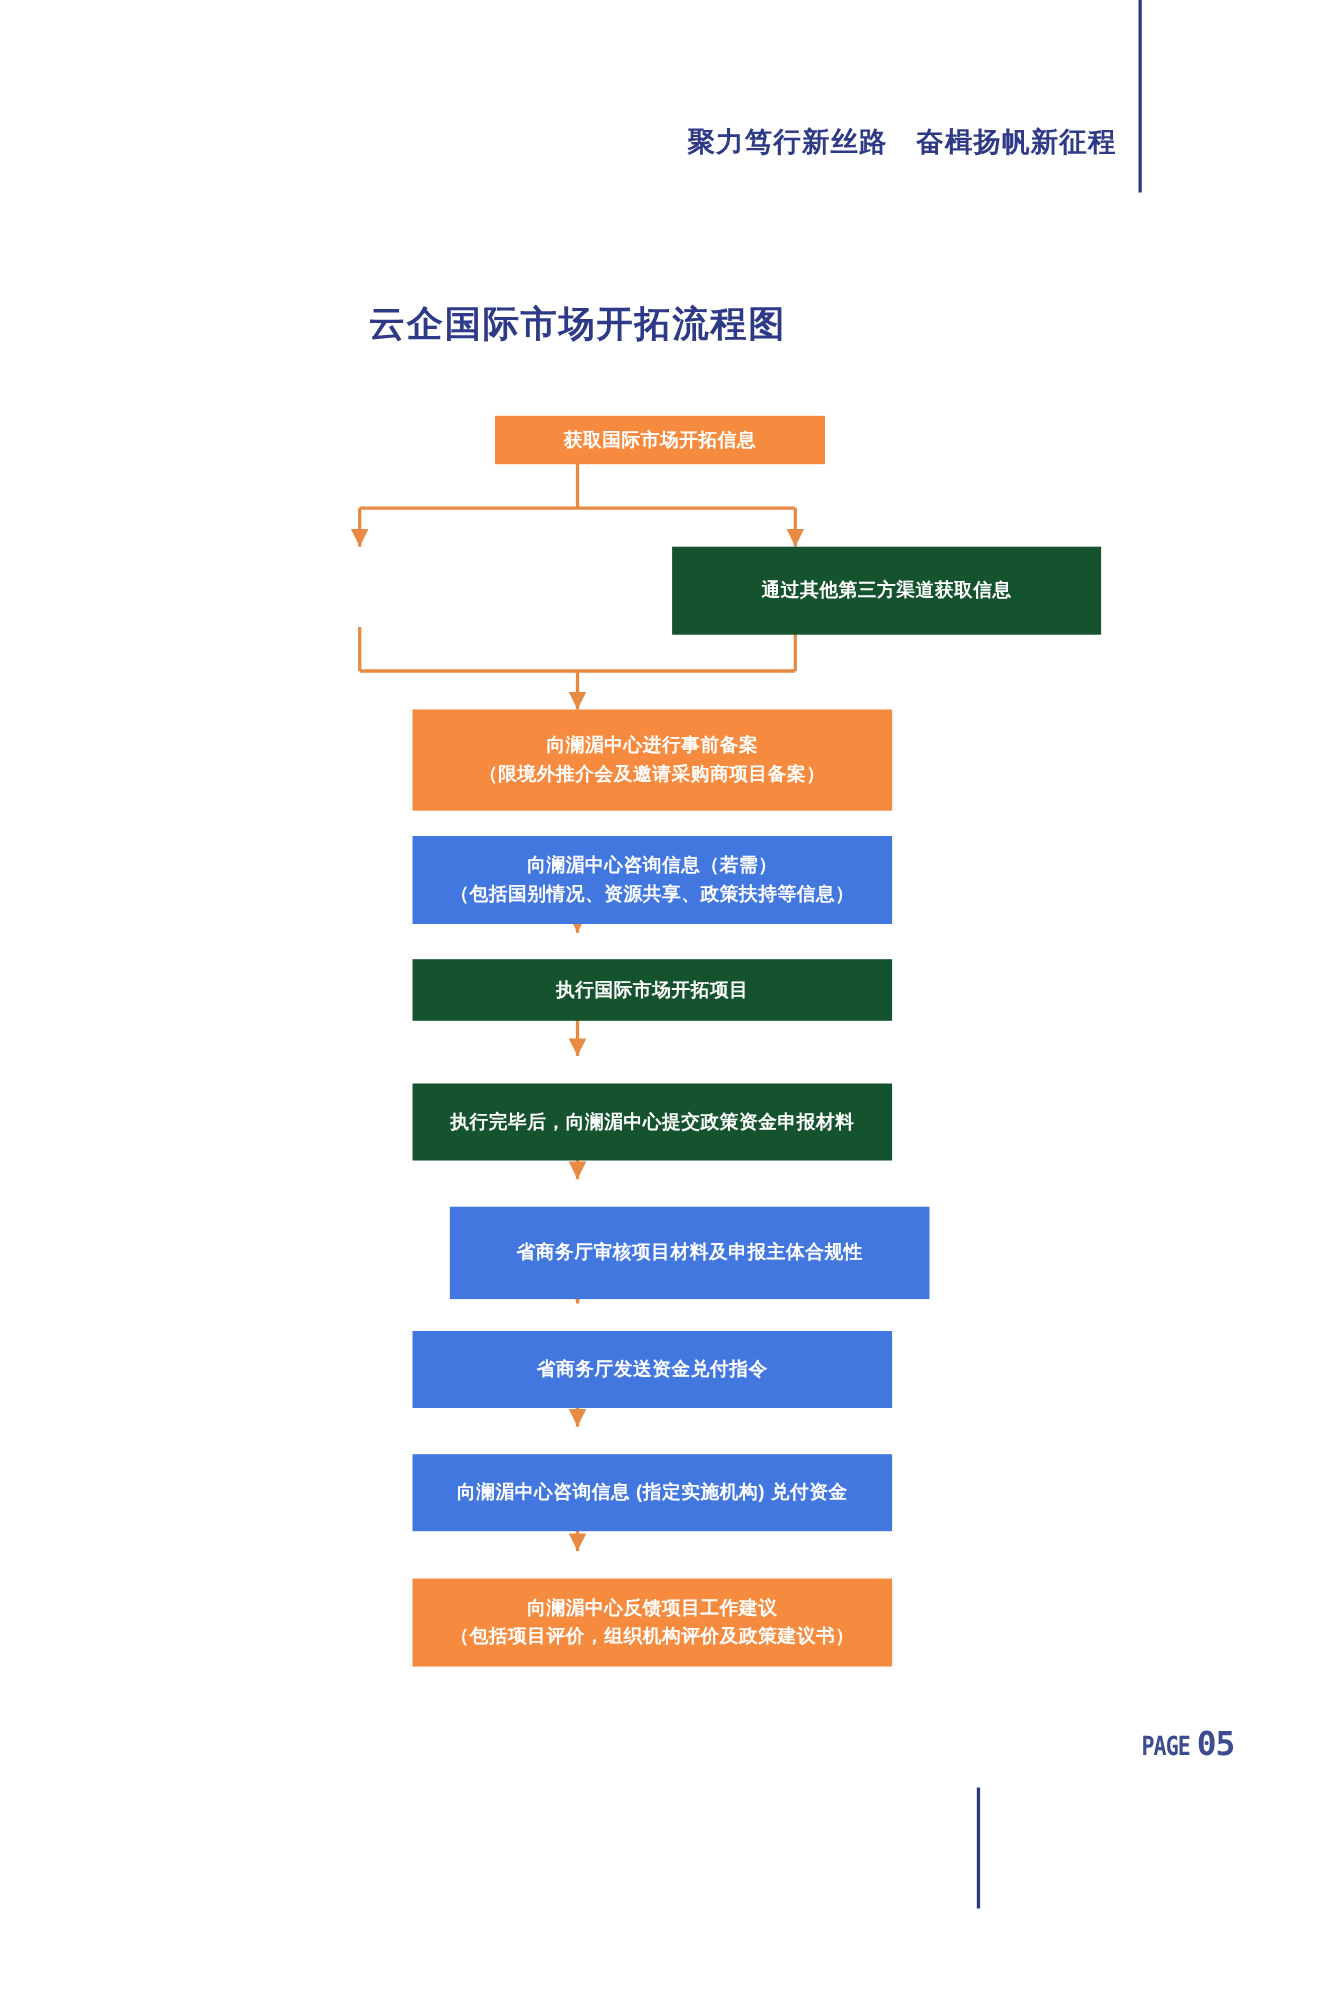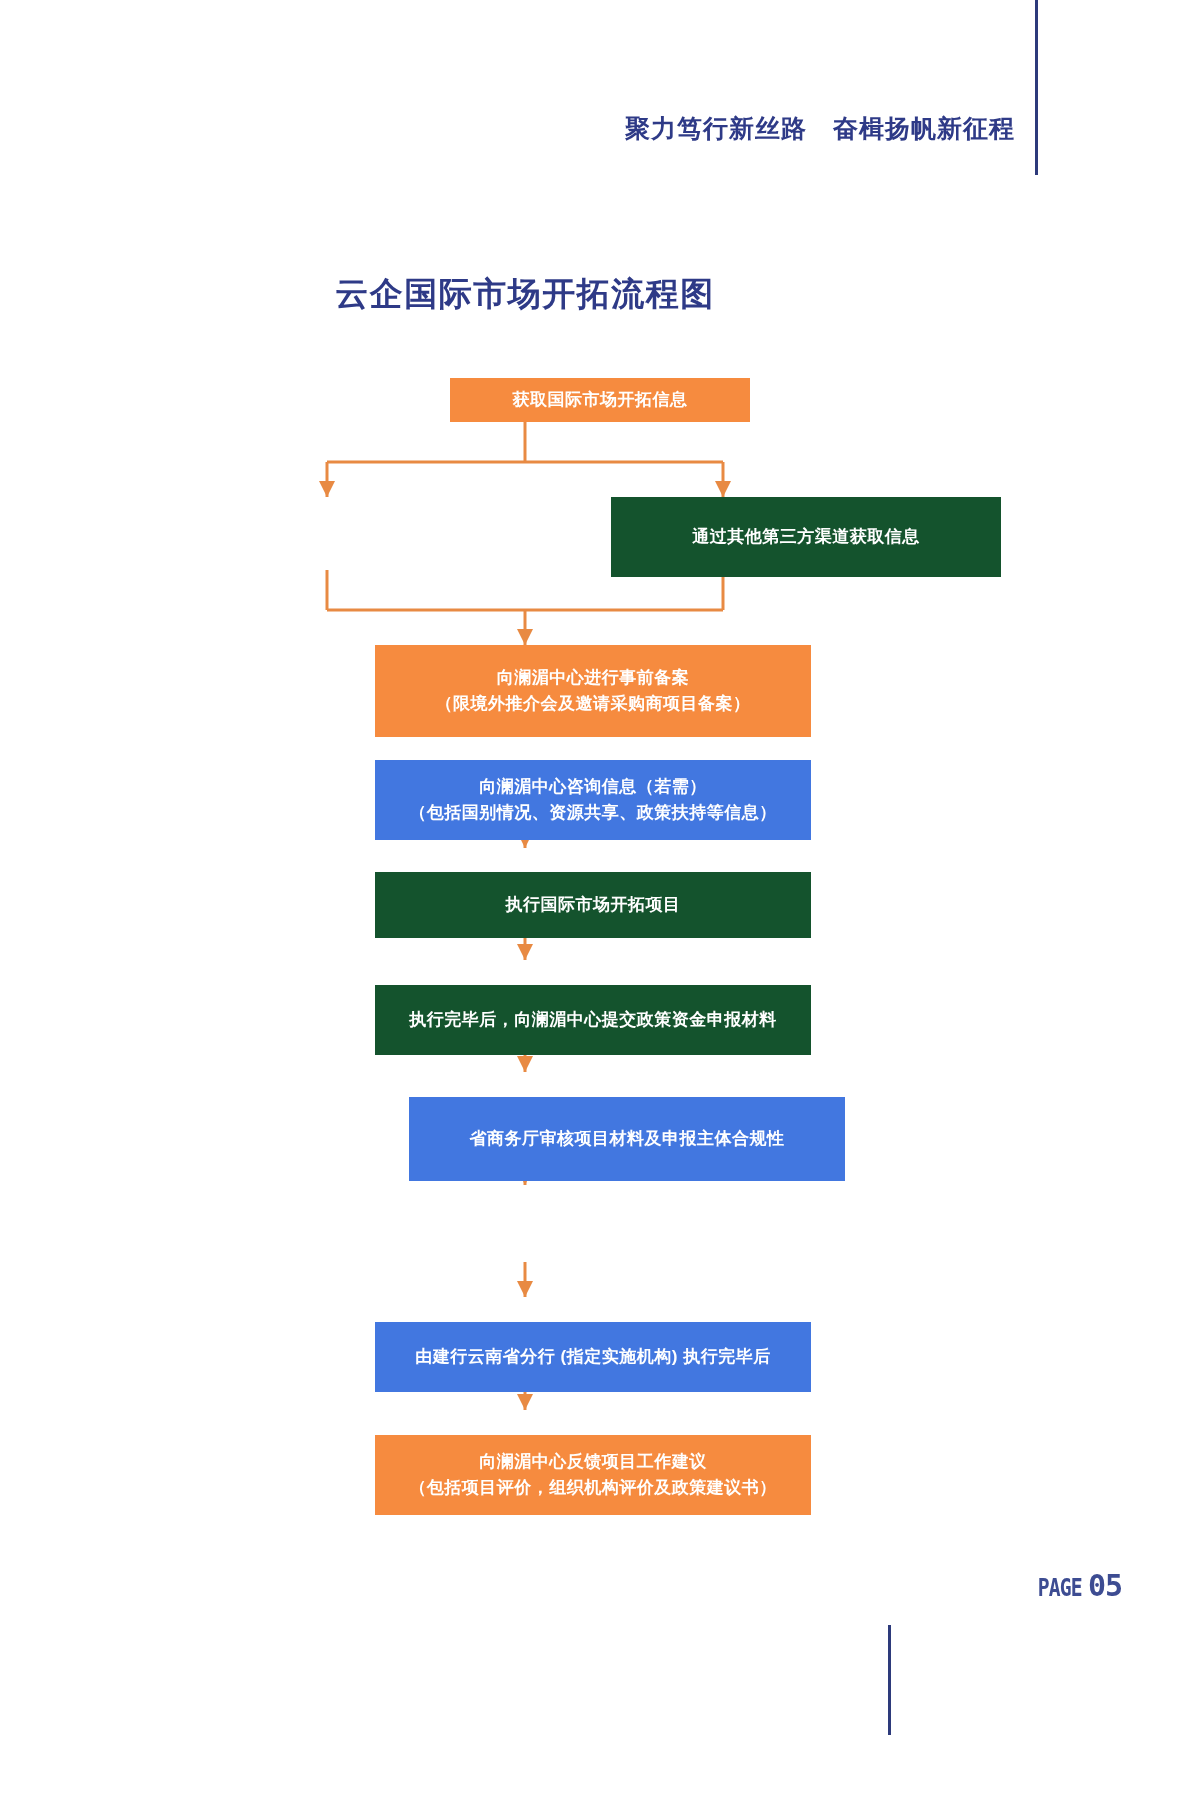--- a/index.html
+++ b/index.html
@@ -181,35 +181,38 @@
   <div class="node c-orange" style="left:375px; top:645px; width:436px; height:92px;">
     <span class="ln">向澜湄中心进行事前备案</span>
     <span class="ln">（限境外推介会及邀请采购商项目备案）</span>
   </div>
 
   <div class="node c-blue" style="left:375px; top:760px; width:436px; height:80px;">
     <span class="ln">向澜湄中心咨询信息（若需）</span>
     <span class="ln">（包括国别情况、资源共享、政策扶持等信息）</span>
   </div>
 
-  <div class="node c-teal" style="left:375px; top:872px; width:436px; height:66px;">
+  <div class="node c-teal" style="left:375px; top:872px; width:436px; height:56px;">
     <span class="ln">执行国际市场开拓项目</span>
   </div>
 
   <div class="node c-teal" style="left:375px; top:985px; width:436px; height:70px;">
     <span class="ln">执行完毕后，向澜湄中心提交政策资金申报材料</span>
   </div>
 
   <div class="node c-blue" style="left:365px; top:1097px; width:436px; height:84px;margin-left:44px;">
     <span class="ln">省商务厅审核项目材料及申报主体合规性</span>
   </div>
 
+  <div class="node c-blue" style="left:375px; top:1210px; width:436px; height:70px;">
+    <span class="ln">省商务厅发送资金兑付指令</span>
+  </div>
 
   <div class="node c-blue" style="left:375px; top:1322px; width:436px; height:70px;">
-    <span class="ln">由建行云南省分行 (指定实施机构) 执行完毕后</span>
+    <span class="ln">向澜湄中心咨询信息 (指定实施机构) 兑付资金</span>
   </div>
 
   <div class="node c-orange" style="left:375px; top:1435px; width:436px; height:80px;">
     <span class="ln">向澜湄中心反馈项目工作建议</span>
     <span class="ln">（包括项目评价，组织机构评价及政策建议书）</span>
   </div>
 
 </div>
 
 <div class="footer-rule"></div>

